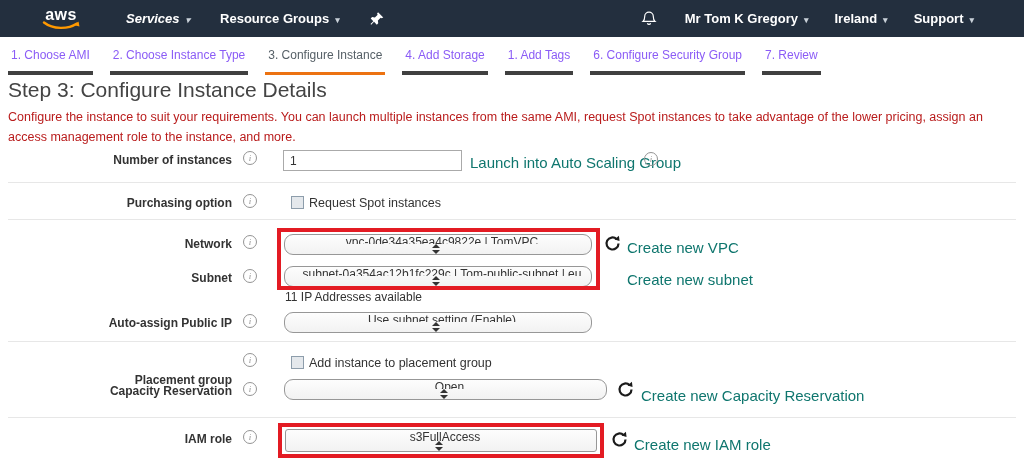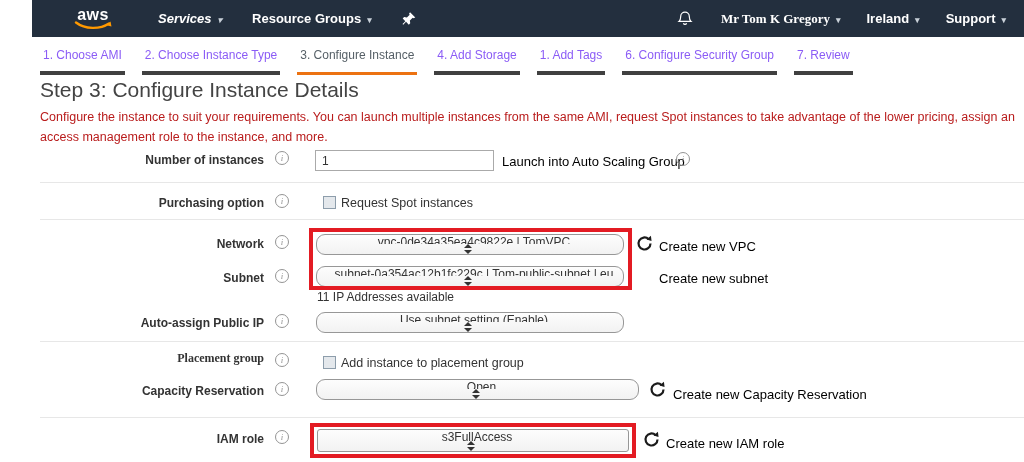--- a/index.html
+++ b/index.html
@@ -1,34 +1,34 @@
 <!DOCTYPE html>
 <html><head>
 <meta charset="utf-8">
 <style>
   * { margin:0; padding:0; box-sizing:border-box; }
   html,body { width:1024px; height:462px; background:#fff; overflow:hidden;
     font-family:"Liberation Sans", sans-serif; }
-  .screen { position:relative; width:816px; height:462px; background:#fff;margin-left:32px; }
+  .screen { position:relative; width:816px; height:462px; background:#fff; }
 
   
   .topnav { position:absolute; left:0; top:0; width:1024px; height:37px;
     background:#232f3e; display:flex; align-items:center; }
   .nav-item { color:#fff; font-size:13px; font-weight:bold; display:flex;
     align-items:center; cursor:pointer; white-space:nowrap; }
   .chev { font-size:9px; color:#c9d1d9; margin-left:6px; transform:translateY(1px); }
   .aws-logo { margin-left:42px; display:flex; flex-direction:column; align-items:center; cursor:pointer; }
   .aws-text { color:#fff; font-size:16px; font-weight:bold; letter-spacing:0.5px; line-height:14px; }
   .aws-smile { margin-top:-1px; }
   .nav-services { margin-left:46px;font-style:italic; }
   .nav-rg { margin-left:30px; }
   .nav-pin { margin-left:30px; }
   .nav-right { margin-left:auto; display:flex; align-items:center; }
   .nav-bell { margin-right:28px; display:flex; }
-  .nav-user { margin-right:26px;font-family:Liberation Serif, serif; }
+  .nav-user { margin-right:26px; }
   .nav-region { margin-right:26px; }
   .nav-support { margin-right:50px; }
 
   
   .tabs { position:absolute; left:8px; top:48px; display:flex; gap:17px; }
   .tab { font-size:12px; color:#8b5cf6; padding:0 3px 9px 3px;
     border-bottom:4px solid #404040; cursor:pointer; white-space:nowrap; }
   .tab.active { color:#555f66; border-bottom:3px solid #ec7211; padding-bottom:8px; }
 
   
@@ -39,21 +39,21 @@
 
   
   .divider { position:absolute; left:8px; width:1008px; border-top:1px solid #e7e7e7; }
   .flabel { position:absolute; left:0; width:232px; text-align:right;
     font-size:12px; font-weight:bold; color:#333; white-space:nowrap; }
   .info-icon { position:absolute; width:14px; height:14px; border:1px solid #949494;
     border-radius:50%; color:#949494; font-size:9px; font-style:italic;
     font-family:"Liberation Serif", serif; display:flex; align-items:center;
     justify-content:center; cursor:pointer; }
   .info-icon::before { content:"i"; }
-  .link { position:absolute; font-size:13px; color:#000000; cursor:pointer;
+  .link { position:absolute; font-size:15px; color:#0f766e; cursor:pointer;
     text-decoration:none; white-space:nowrap; }
   .text-input { position:absolute; border:1px solid #aaa; height:21px;
     font-size:12px; color:#333; padding:0 6px; font-family:"Liberation Sans", sans-serif; }
   .checkbox { position:absolute; width:13px; height:13px; border:1px solid #8d9dab;
     background:#e4e8ec; cursor:pointer; }
   .check-text { position:absolute; font-size:12.5px; color:#333; white-space:nowrap; }
   .note { position:absolute; font-size:12px; color:#333; white-space:nowrap; }
 
   .select { position:absolute; height:21px; border:1px solid #979797;
     border-radius:9px; background:linear-gradient(#fdfdfd,#f2f2f2);
@@ -181,21 +181,21 @@
   <div class="select" style="left:284px; top:312px; width:308px;">
     <span class="select-text">Use subnet setting (Enable)</span>
     <span class="select-arrows">
         <i class="up"></i>
         <i class="dn"></i>
       </span>
   </div>
 
   <div class="divider" style="top:341px;"></div>
 
-  <div class="flabel" style="top:351px;font-family:Liberation Serif, serif;">Placement group</div>
+  <div class="flabel" style="top:373px;">Placement group</div>
   <div class="info-icon" style="left:243px; top:353px;"></div>
   <span class="checkbox" style="left:291px; top:356px;"></span>
   <span class="check-text" style="left:309px; top:356px;">Add instance to placement group</span>
 
   <div class="flabel" style="top:384px;">Capacity Reservation</div>
   <div class="info-icon" style="left:243px; top:382px;"></div>
   <div class="select" style="left:284px; top:379px; width:323px;">
     <span class="select-text">Open</span>
     <span class="select-arrows">
         <i class="up"></i>

